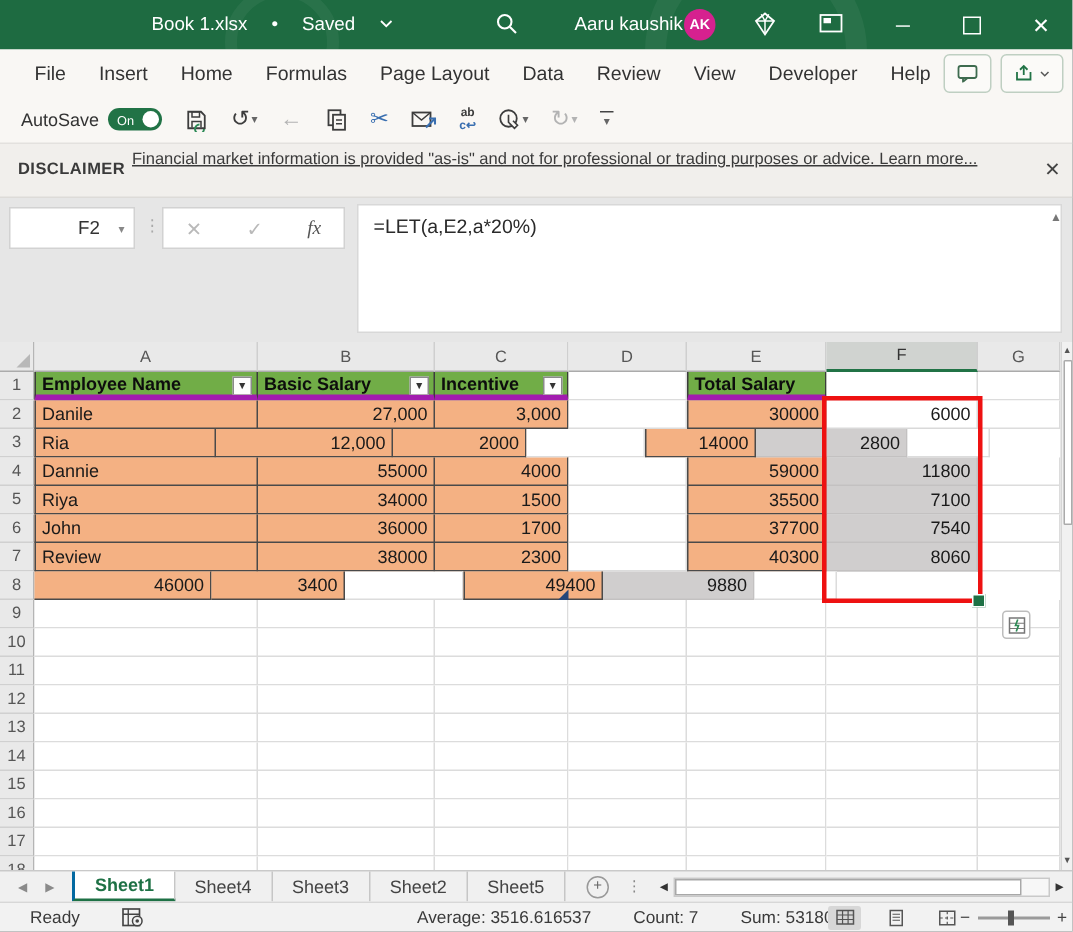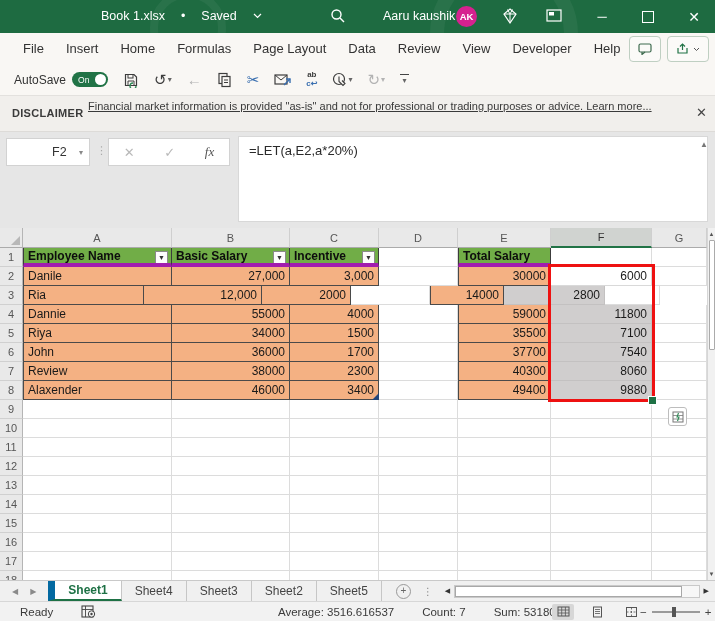--- a/index.html
+++ b/index.html
@@ -82,21 +82,21 @@
   #quick-analysis{position:absolute;left:668px;top:179px;width:19px;height:19px;background:#fff;border:1px solid #bdbdbd;border-radius:3px;box-sizing:border-box;display:flex;align-items:center;justify-content:center;}
   
   #vscroll{position:absolute;top:228px;right:0;width:8px;height:352px;background:#f1f1f1;border-left:1px solid #d6d6d6;box-sizing:border-box;display:flex;flex-direction:column;align-items:center;}
   #vscroll .arr{font-size:6px;color:#555;height:12px;display:flex;align-items:center;}
   #vthumb{width:6px;height:110px;background:#fff;border:1px solid #ababab;box-sizing:border-box;border-radius:1px;}
   #vspace{flex:1;}
   
   #tabbar{position:absolute;top:580px;left:0;width:715px;height:21px;background:#f0f0f0;border-top:1px solid #c9c9c9;box-sizing:border-box;display:flex;align-items:stretch;}
   #tab-nav{display:flex;align-items:center;gap:12px;padding:0 12px;color:#8a8a8a;font-size:8px;}
   .sheet-tab{display:flex;align-items:center;padding:0 13px;font-size:12px;color:#444;border-right:1px solid #c6c6c6;cursor:pointer;}
-  .sheet-tab.first{border-left:7px solid #0369a1;}
+  .sheet-tab.first{border-left:2px solid #0369a1;}
   .sheet-tab.active{background:#fff;color:#1e7145;font-weight:bold;border-bottom:2px solid #1e7145;box-sizing:border-box;}
   #tab-add{display:flex;align-items:center;justify-content:center;margin-left:14px;color:#666;}
   #tab-add .circle{width:13px;height:13px;border:1px solid #999;border-radius:50%;font-size:10px;line-height:11px;text-align:center;color:#666;}
   #tab-dots{display:flex;align-items:center;margin-left:12px;color:#888;font-size:10px;}
   #hscroll{display:flex;align-items:center;margin-left:8px;flex:1;padding-right:2px;}
   #hscroll .arr{font-size:7px;color:#333;padding:0 4px;}
   #hthumb-track{flex:1;height:13px;background:#f7f7f7;border:1px solid #c9c9c9;box-sizing:border-box;display:flex;}
   #hthumb{width:93%;height:100%;background:#fff;border:1px solid #a8a8a8;box-sizing:border-box;}
   
   #statusbar{position:absolute;top:601px;left:0;width:715px;height:20px;background:#f2f2f2;border-top:1px solid #d7d7d7;box-sizing:border-box;display:flex;align-items:center;font-size:11.5px;color:#3a3a3a;}
@@ -343,21 +343,20 @@
           <div class="g-cell orange first txt" style="width: 149px;">Review</div>
           <div class="g-cell orange num" style="width: 118px;">38000</div>
           <div class="g-cell orange num" style="width: 89px;">2300</div>
           <div class="g-cell plain" style="width: 79px;"></div>
           <div class="g-cell orange first num" style="width: 93px;">40300</div>
           <div class="g-cell fsel num" style="width: 101px;">8060</div>
           <div class="g-cell plain" style="width: 55px;"></div>
         </div>
         <div class="g-row">
           <div class="g-cell rownum" style="width: 23px;">8</div>
-          <div class="g-cell orange first txt" style="width: 149px;">Alaxender</div>
           <div class="g-cell orange num" style="width: 118px;">46000</div>
           <div class="g-cell orange num" style="width: 89px;">3400</div>
           <div class="g-cell plain" style="width: 79px;"></div>
           <div class="g-cell orange first num" style="width: 93px;">49400</div>
           <div class="g-cell fsel num" style="width: 101px;">9880</div>
           <div class="g-cell plain" style="width: 55px;"></div>
         </div>
         <div class="g-row">
           <div class="g-cell rownum" style="width: 23px;">9</div>
           <div class="g-cell plain" style="width: 149px;"></div>

